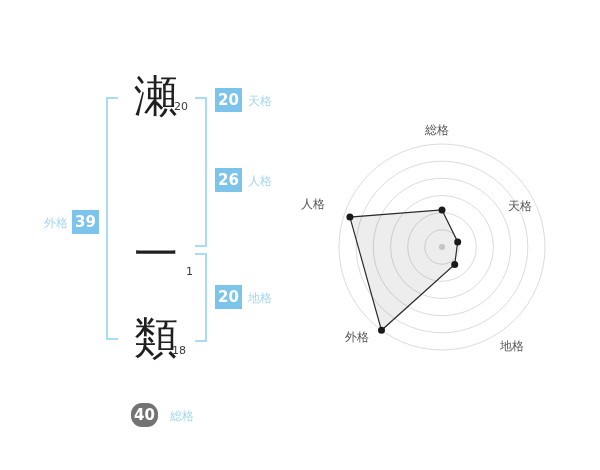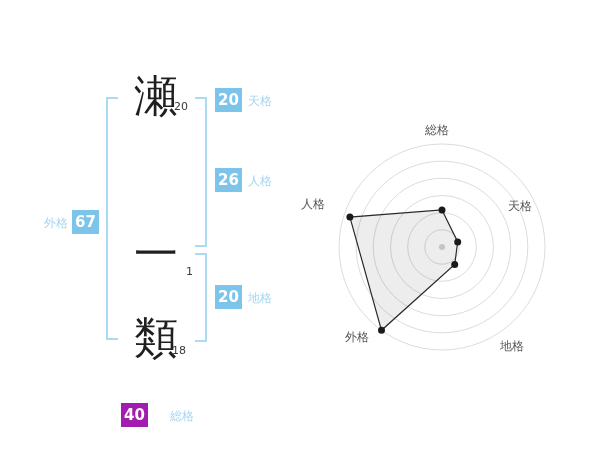--- a/index.html
+++ b/index.html
@@ -39,24 +39,24 @@
 
   <div class="badge" style="left: 215px; top: 88px; background: rgb(124, 196, 234);">20</div>
   <div class="badge-label" style="left: 248px; top: 94px; color: rgb(165, 214, 240);">天格</div>
 
   <div class="badge" style="left: 215px; top: 168px; background: rgb(124, 196, 234);">26</div>
   <div class="badge-label" style="left: 248px; top: 174px; color: rgb(165, 214, 240);">人格</div>
 
   <div class="badge" style="left: 215px; top: 285px; background: rgb(124, 196, 234);">20</div>
   <div class="badge-label" style="left: 248px; top: 291px; color: rgb(165, 214, 240);">地格</div>
 
-  <div class="badge" style="left: 72px; top: 210px; background: rgb(124, 196, 234);">67</div>
+  <div class="badge" style="left: 72px; top: 210px; background: rgb(124, 196, 234);">39</div>
   <div class="badge-label" style="left: 28px; top: 216px; width: 40px; text-align: right; color: rgb(165, 214, 240);">外格</div>
 
-  <div class="badge" style="left: 121px; top: 403px; background: #a21caf;">40</div>
+  <div class="badge" style="left: 131px; top: 403px; background: #737373; border-radius: 11px;">40</div>
   <div class="badge-label" style="left: 170px; top: 409px; color: rgb(165, 214, 240);">総格</div>
 
   <svg class="radar" width="260" height="260" viewBox="0 0 260 260">
       <circle cx="130" cy="130" r="103.0" fill="none" stroke="#dcdcdc" stroke-width="1"></circle>
       <circle cx="130" cy="130" r="85.8" fill="none" stroke="#dcdcdc" stroke-width="1"></circle>
       <circle cx="130" cy="130" r="68.7" fill="none" stroke="#dcdcdc" stroke-width="1"></circle>
       <circle cx="130" cy="130" r="51.5" fill="none" stroke="#dcdcdc" stroke-width="1"></circle>
       <circle cx="130" cy="130" r="34.3" fill="none" stroke="#dcdcdc" stroke-width="1"></circle>
       <circle cx="130" cy="130" r="17.2" fill="none" stroke="#dcdcdc" stroke-width="1"></circle>
       <polygon points="130.0,92.9 145.7,124.9 142.7,147.5 69.5,213.3 37.9,100.1" fill="rgba(0,0,0,0.07)" stroke="#2a2a2a" stroke-width="1.2"></polygon>

